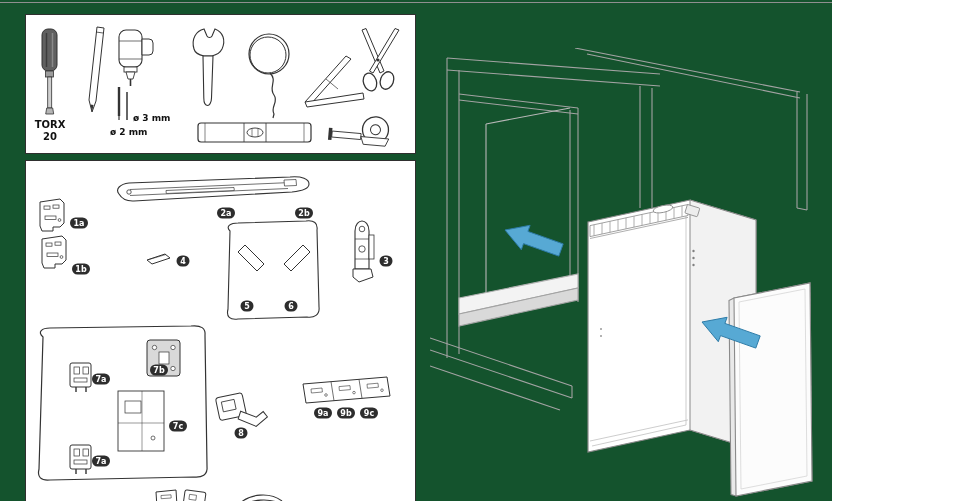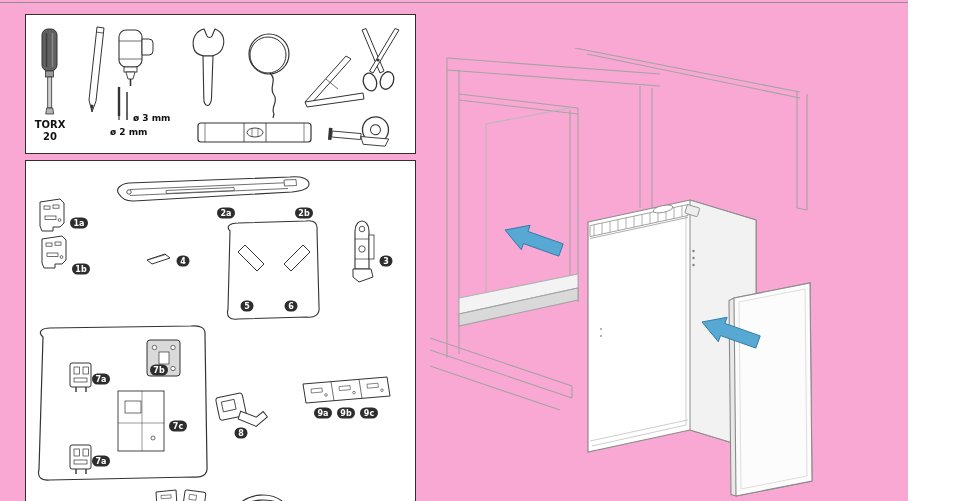--- a/index.html
+++ b/index.html
@@ -1,16 +1,16 @@
 <!DOCTYPE html>
 <html><head>
 <meta charset="utf-8">
 <style>
   html,body{margin:0;padding:0;background:#fff;}
-  .page{position:relative;width:908px;height:501px;background:#f9a8d4;overflow:hidden;
+  .page{position:relative;width:832px;height:501px;background:#14532d;overflow:hidden;
         font-family:"Liberation Sans",sans-serif;}
   .top-rule{position:absolute;top:2px;left:0;width:964px;height:0;border-top:1.5px solid #8f8f8f;}
   .box{position:absolute;border:1.5px solid #2f2f2f;background:#fff;}
   .tools-box{left:25px;top:14px;width:389px;height:138px;}
   .parts-box{left:25px;top:160px;width:389px;height:352px;}
   .box svg{display:block;}
   .scene{position:absolute;left:430px;top:48px;}
   text.tool-label{font:bold 10px "DejaVu Sans",sans-serif;fill:#111;text-anchor:middle;}
   text.bit-label{font:bold 9px "DejaVu Sans",sans-serif;fill:#111;}
   .badge text{fill:#fff;font:bold 8px "DejaVu Sans",sans-serif;text-anchor:middle;}

